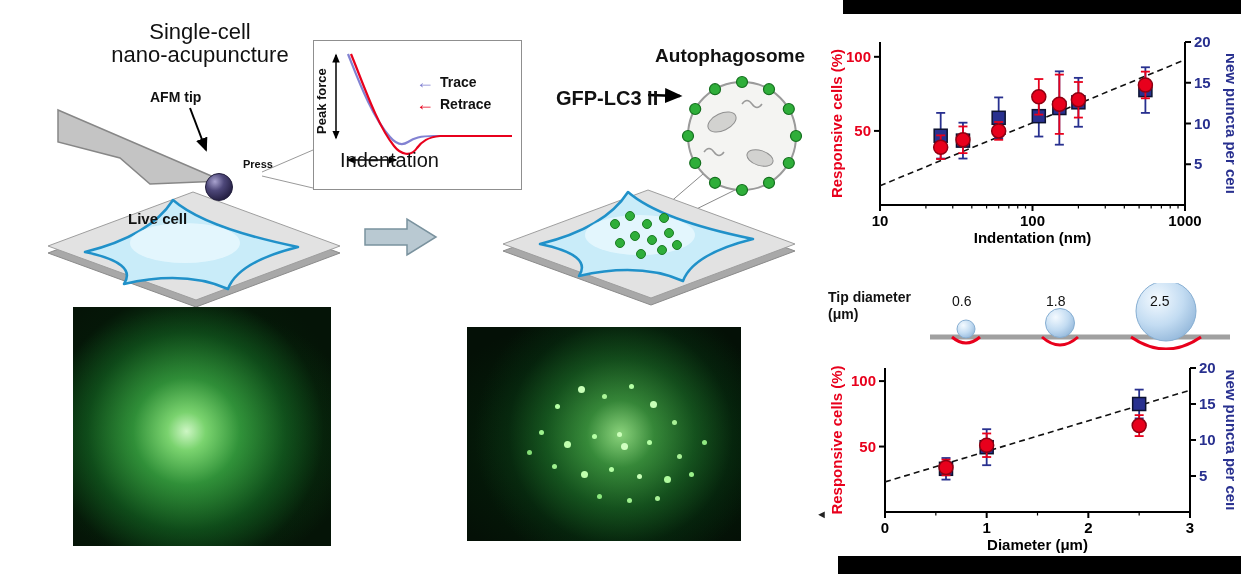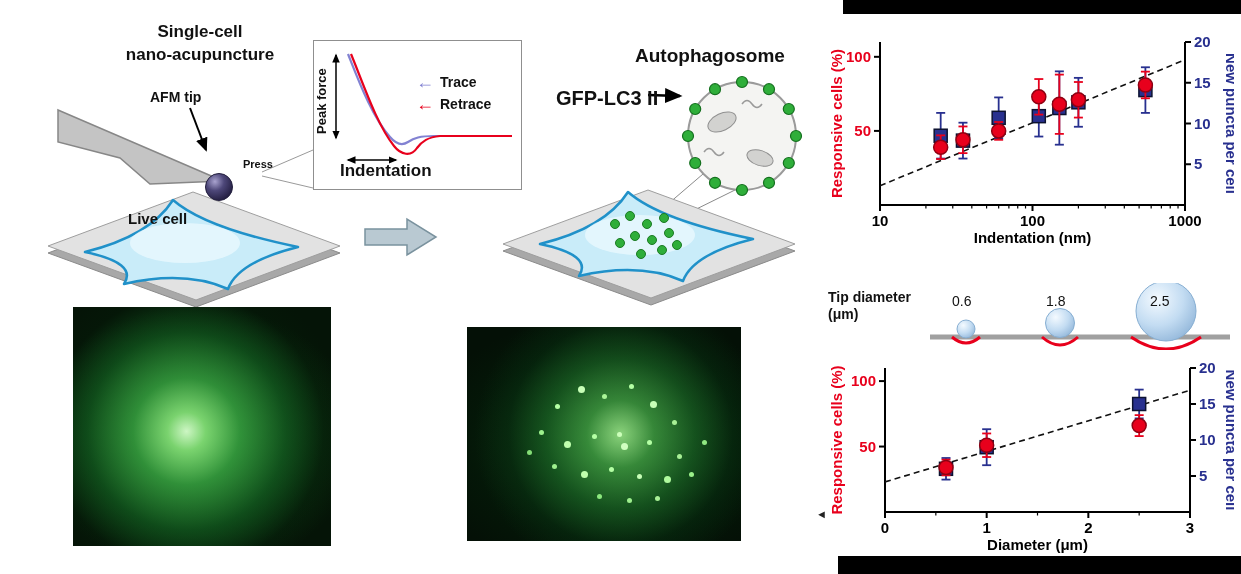--- a/index.html
+++ b/index.html
@@ -1,30 +1,30 @@
 <!DOCTYPE html>
 <html><head>
 <meta charset="utf-8">
 <style>
 *{margin:0;padding:0;box-sizing:border-box}
 body{background:#fff}
 .canvas{position:relative;width:1241px;height:574px;background:#fff;font-family:"Liberation Sans",sans-serif;overflow:hidden;color:#111}
 .abs{position:absolute}
 .bar-top{left:843px;top:0;width:398px;height:14px;background:#000}
 .bar-bottom{left:838px;top:556px;width:403px;height:18px;background:#000}
-.title{left:90px;top:20px;width:220px;text-align:center;font-weight:bold;font-size:17px;line-height:23px}
+.title{left:90px;top:20px;width:220px;text-align:center;font-weight:normal;font-size:22px;line-height:23px}
 .lbl{font-weight:bold;white-space:nowrap}
 .afm-lbl{left:150px;top:89px;font-size:14px}
 .press-lbl{left:243px;top:158px;font-size:11px}
 .livecell-lbl{left:128px;top:210px;font-size:15px}
-.autoph-lbl{left:615px;top:45px;width:190px;text-align:center;font-size:19px}
+.autoph-lbl{left:615px;top:45px;width:190px;text-align:right;font-size:19px}
 .gfp-lbl{left:556px;top:87px;font-size:20px}
 .inset{left:313px;top:40px;width:209px;height:150px;background:#fff;border:1.5px solid #8f8f8f}
 .peakforce{position:absolute;left:0;top:12px;height:96px;width:16px;writing-mode:vertical-rl;transform:rotate(180deg);font-weight:bold;font-size:13px;text-align:center}
-.indent-lbl{position:absolute;left:26px;top:120px;font-weight:bold;font-size:17px}
+.indent-lbl{position:absolute;left:26px;top:108px;font-weight:normal;font-size:20px}
 .legend{position:absolute;left:102px;top:30px;font-weight:bold;font-size:14px}
 .legend-row{display:flex;gap:6px;align-items:center;height:22px}
 .legend-arrow{font-size:18px;line-height:14px;font-weight:bold}
 .micro-left{left:73px;top:307px;width:258px;height:239px;background:
  radial-gradient(circle at 44% 52%, rgba(215,255,205,0.95) 0%, rgba(140,235,125,0.85) 10%, rgba(70,200,80,0.6) 28%, rgba(25,130,45,0.4) 52%, rgba(4,40,12,0.15) 72%, rgba(0,0,0,0) 85%),
  radial-gradient(ellipse 80% 70% at 48% 55%, rgba(45,160,60,0.45) 0%, rgba(15,80,25,0.3) 55%, rgba(0,12,3,0) 80%),
  #051407}
 .micro-right{left:467px;top:327px;width:274px;height:214px;background:
  radial-gradient(circle at 56% 50%, rgba(170,250,150,0.8) 0%, rgba(90,210,90,0.55) 18%, rgba(40,150,55,0.4) 40%, rgba(10,70,25,0.25) 60%, rgba(0,0,0,0) 78%),
  radial-gradient(ellipse 85% 75% at 52% 55%, rgba(30,130,45,0.35), rgba(5,50,15,0.2) 60%, rgba(0,8,2,0) 82%),

